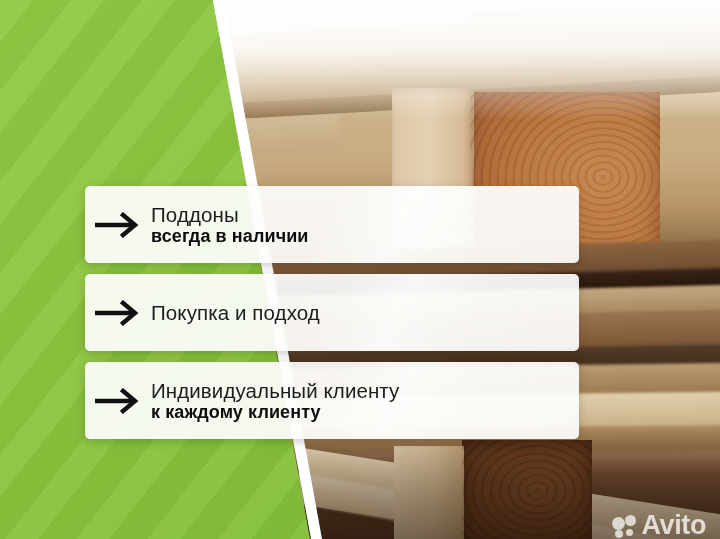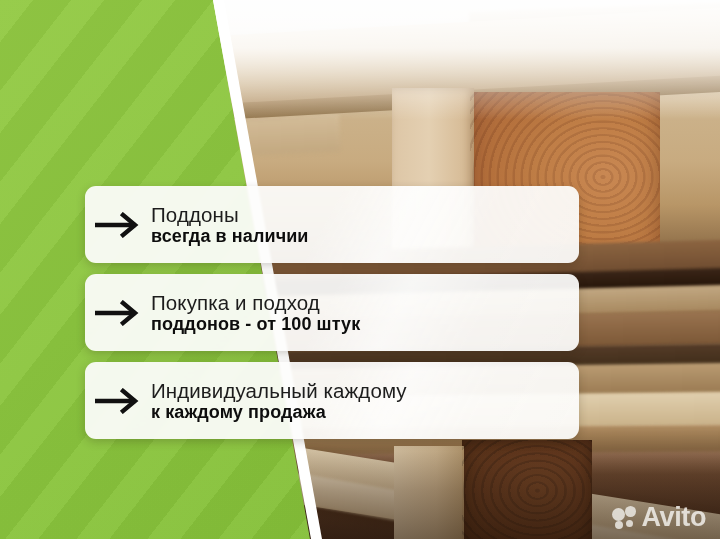--- a/index.html
+++ b/index.html
@@ -232,21 +232,21 @@
     top: 186px;
     width: 494px;
   }
   .card {
     position: relative;
     display: flex;
     align-items: center;
     height: 77px;
     margin-bottom: 11px;
     background: rgba(253,253,252,0.93);
-    border-radius: 11px;
+    border-radius: 5px;
     box-shadow: 0 3px 10px rgba(40,30,15,0.22);
     backdrop-filter: blur(1px);
     overflow: hidden;
   }
   .card-sheen {
     position: absolute;
     inset: 0;
     background: linear-gradient(118deg,
       rgba(255,255,255,0) 0%, rgba(255,255,255,0) 48%,
       rgba(255,255,255,0.55) 62%, rgba(255,255,255,0.12) 78%,
@@ -280,23 +280,23 @@
     font-size: 18px;
     font-weight: 700;
     letter-spacing: .1px;
     color: #0d0d0d;
   }
 
   
   .watermark {
     position: absolute;
     right: 14px;
-    bottom: 8px;
+    bottom: 0;
     display: flex;
-    align-items: center;
+    align-items: flex-end;
     gap: 4px;
     opacity: .88;
   }
   .wm-dots {
     position: relative;
     width: 26px;
     height: 24px;
   }
   .wm-dots i {
     position: absolute;
@@ -370,35 +370,34 @@
     <div class="card">
       <span class="card-sheen"></span>
       <span class="card-arrow">
         <svg width="46" height="26" viewBox="0 0 46 26" aria-hidden="true">
           <line x1="2" y1="13" x2="38" y2="13" stroke="#111111" stroke-width="4.4" stroke-linecap="square"></line>
           <polyline points="28,3 40,13 28,23" fill="none" stroke="#111111" stroke-width="4.4" stroke-linecap="square" stroke-linejoin="miter"></polyline>
         </svg>
       </span>
       <span class="card-text">
         <span class="line-top">Покупка и подход</span>
-        <span class="line-bottom">поддонов - от 100 штук</span>
       </span>
     </div>
 
     <div class="card">
       <span class="card-sheen"></span>
       <span class="card-arrow">
         <svg width="46" height="26" viewBox="0 0 46 26" aria-hidden="true">
           <line x1="2" y1="13" x2="38" y2="13" stroke="#111111" stroke-width="4.4" stroke-linecap="square"></line>
           <polyline points="28,3 40,13 28,23" fill="none" stroke="#111111" stroke-width="4.4" stroke-linecap="square" stroke-linejoin="miter"></polyline>
         </svg>
       </span>
       <span class="card-text">
-        <span class="line-top">Индивидуальный каждому</span>
-        <span class="line-bottom">к каждому продажа</span>
+        <span class="line-top">Индивидуальный клиенту</span>
+        <span class="line-bottom">к каждому клиенту</span>
       </span>
     </div>
 
   </div>
 
   <div class="watermark">
     <span class="wm-dots">
       <i></i>
         <i></i>
         <i></i>

